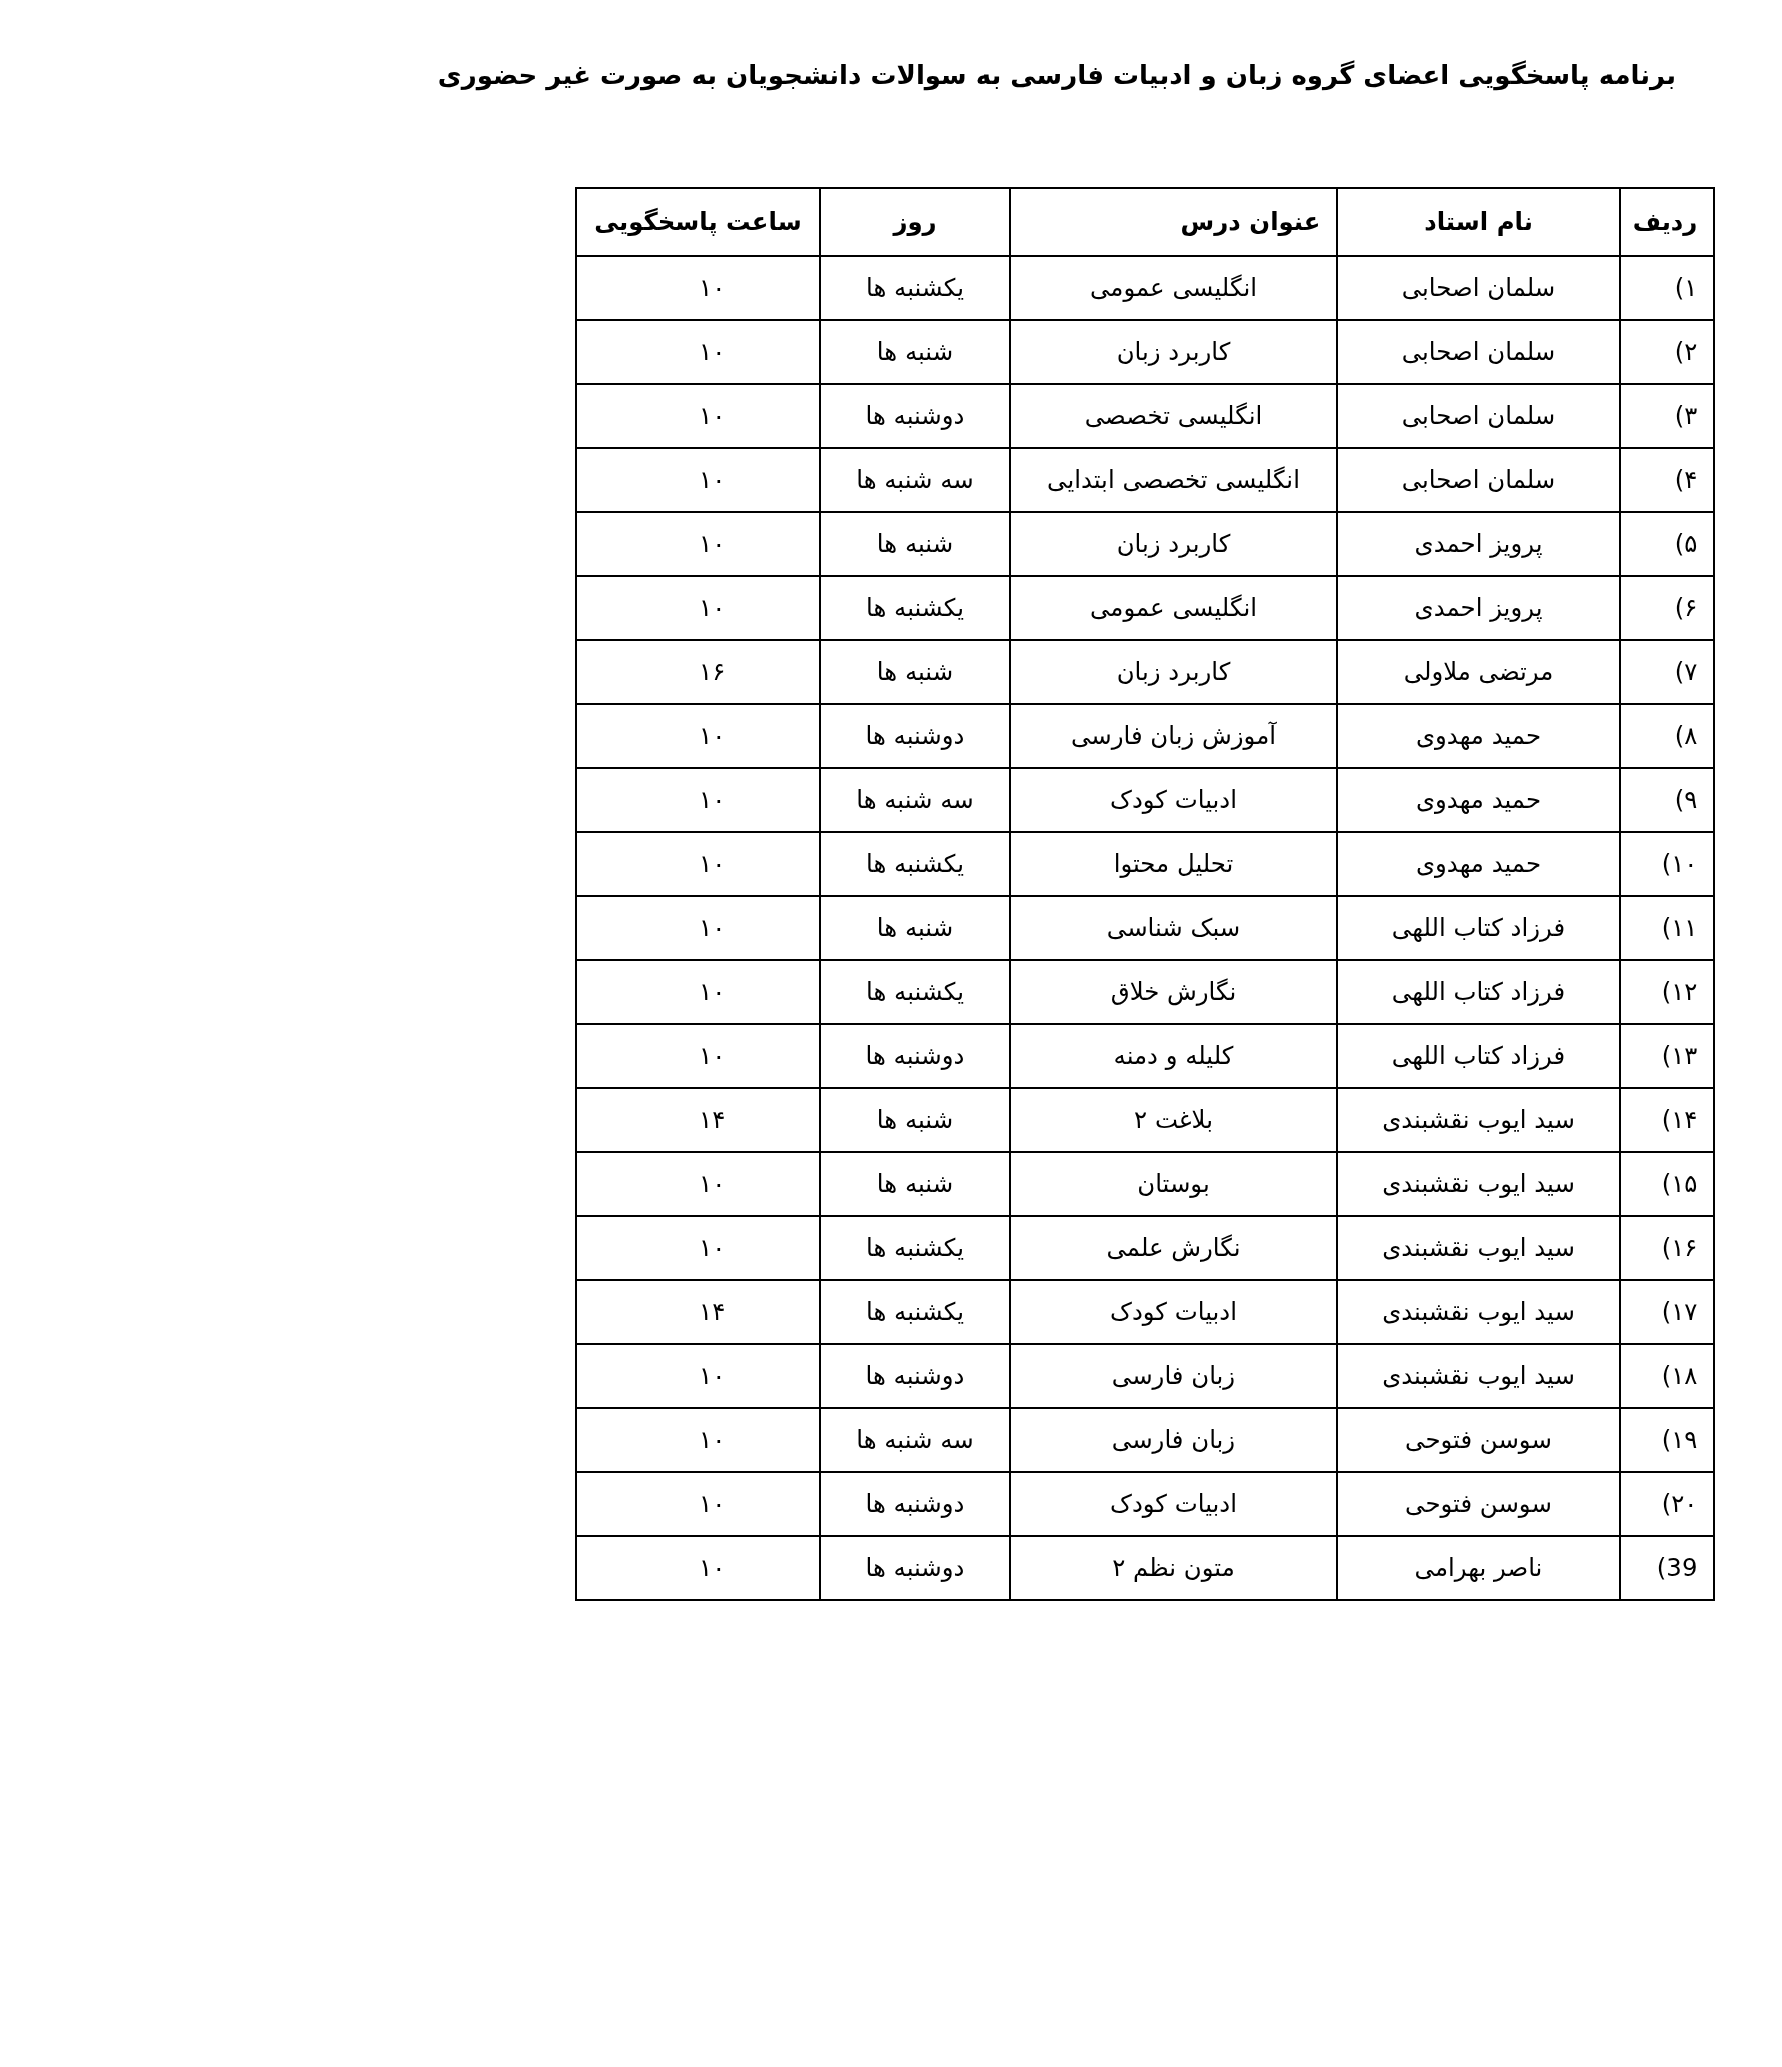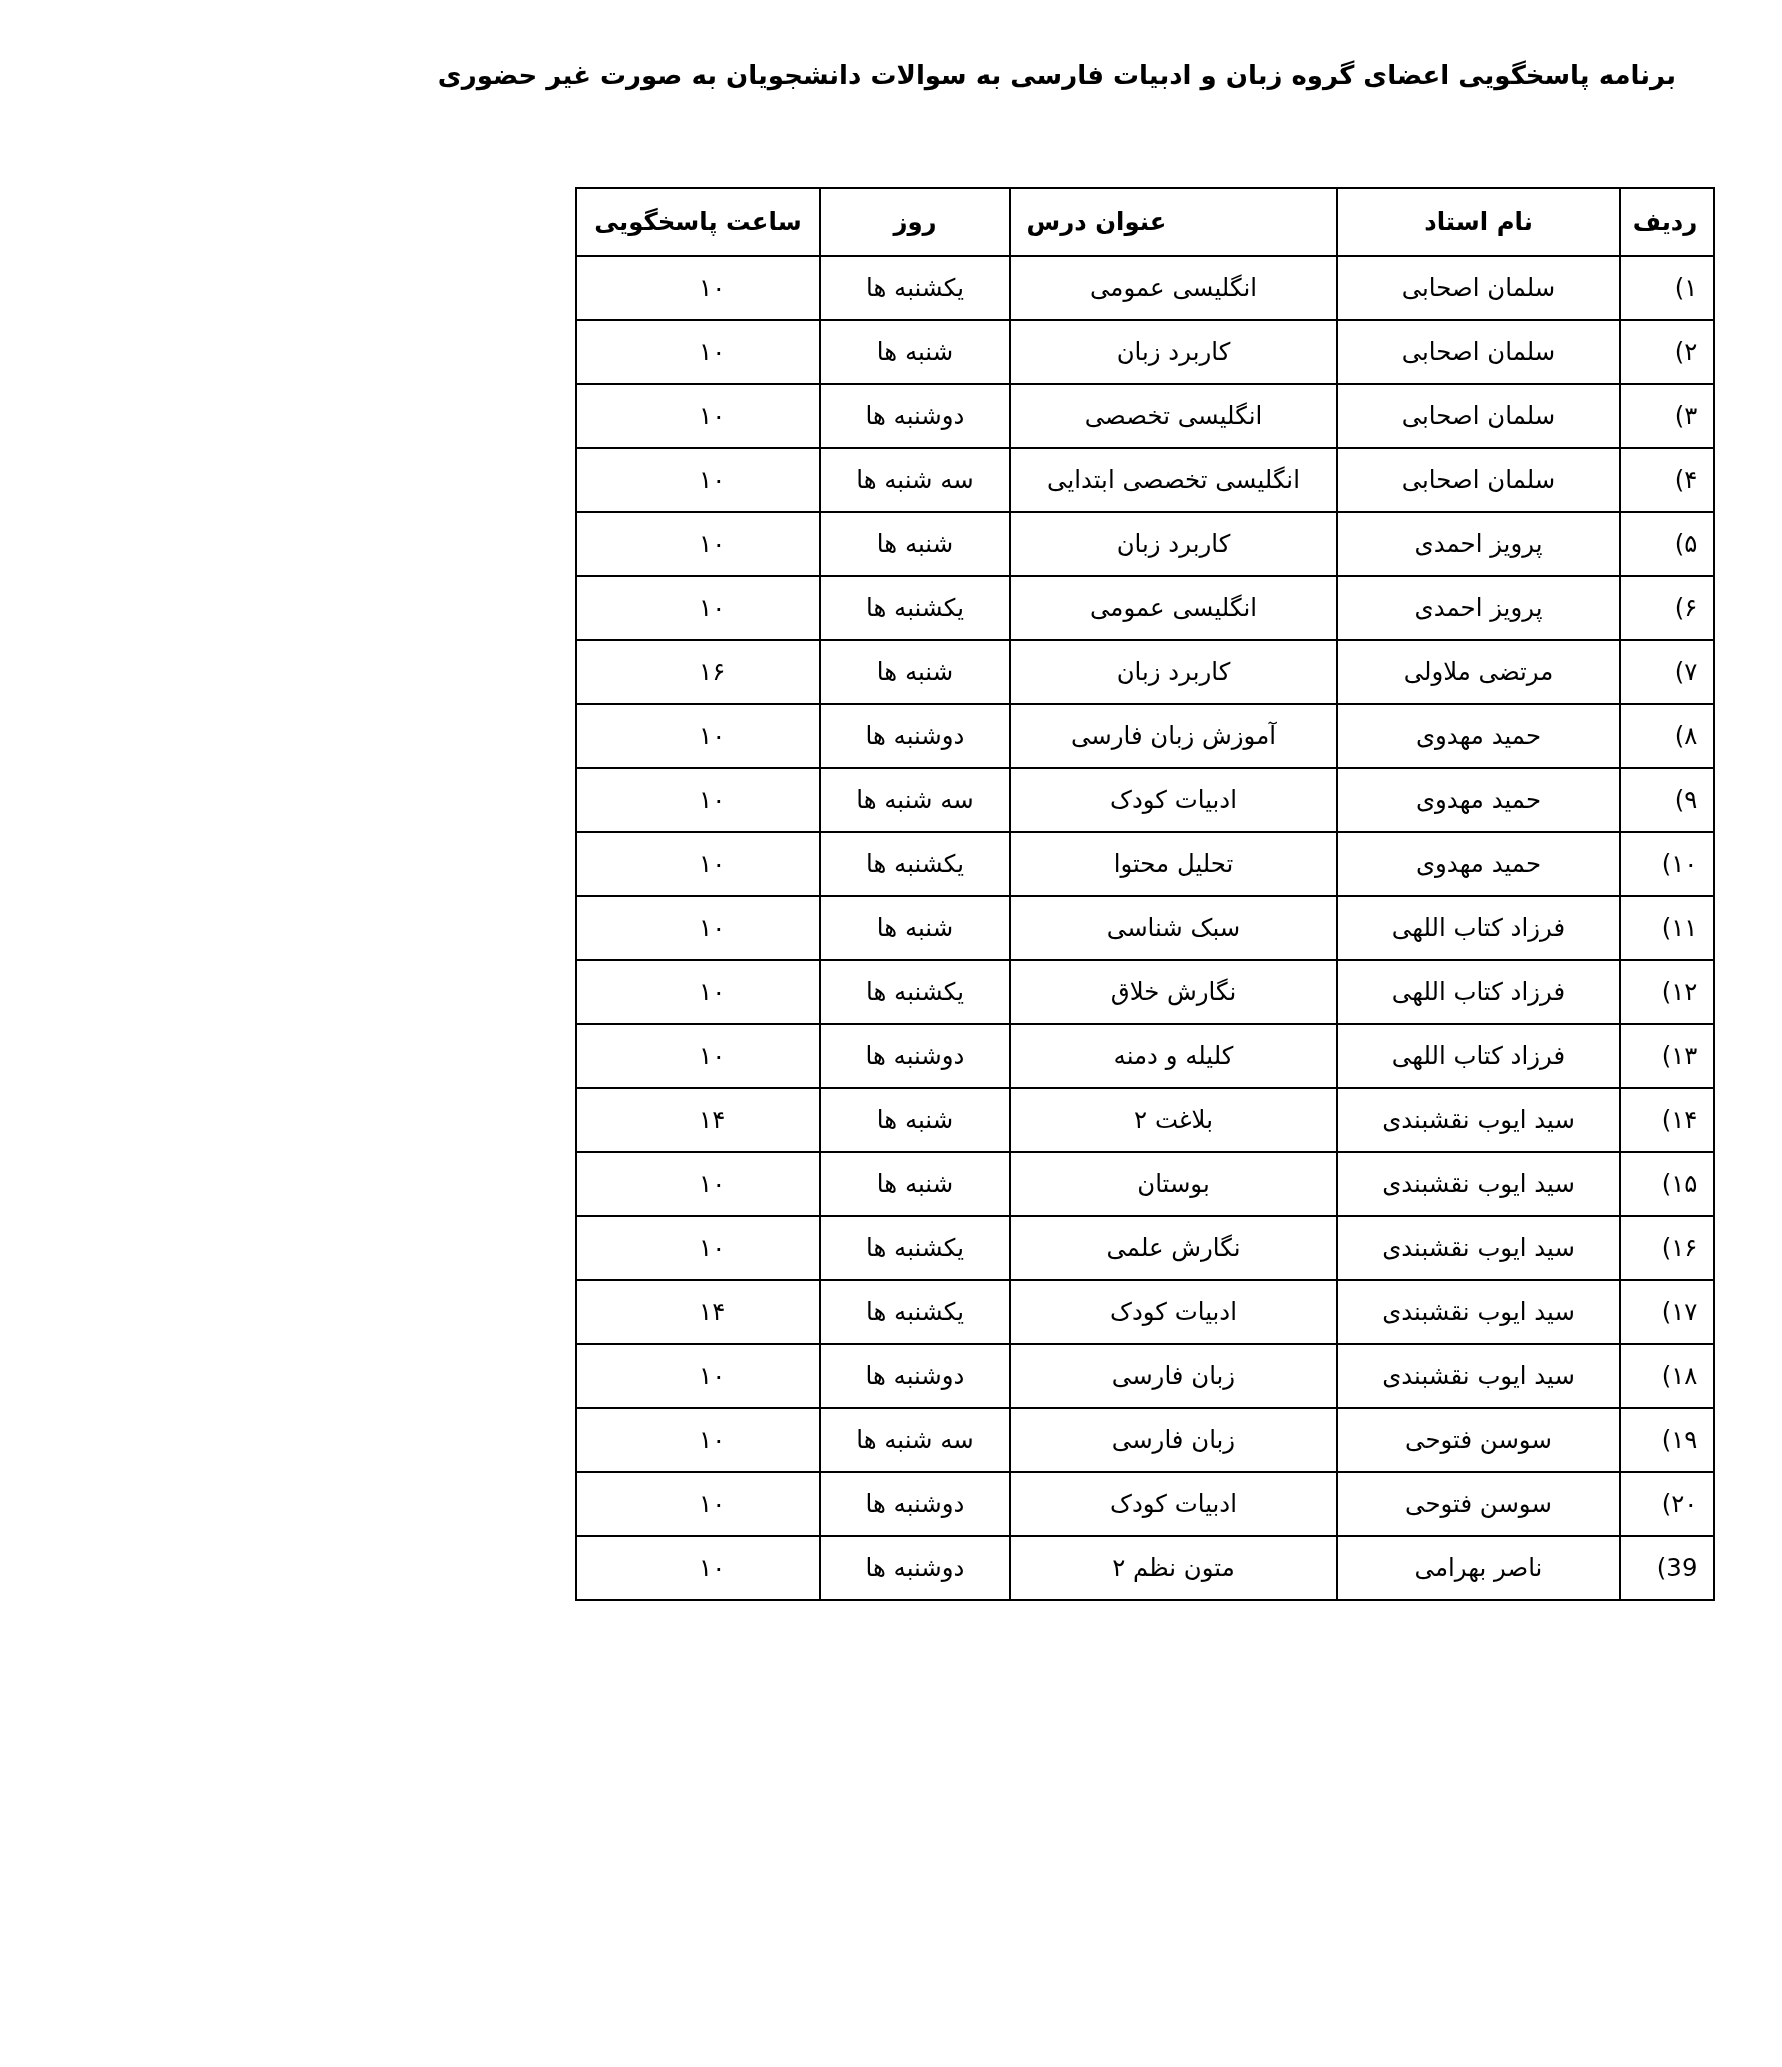--- a/index.html
+++ b/index.html
@@ -72,21 +72,21 @@
 
   
   .col-radif  { text-align: right; }
   .col-ostad  { text-align: center; }
   .col-dars   { text-align: center; }
   .col-rooz   { text-align: center; }
   .col-saat   { text-align: center; }
 
   thead .col-radif { text-align: center; }
   thead .col-ostad { text-align: center; margin-left: 20px; }
-  thead .col-dars  { text-align: left; margin-left: 30px; }
+  thead .col-dars  { text-align: right; margin-left: 30px; }
   thead .col-rooz  { text-align: center; }
   thead .col-saat  { text-align: center; }
 
   table.schedule tbody tr:last-child td { border-bottom-width: 2.9px; }
   table.schedule tbody td:first-child { border-right-width: 2.9px; }
   table.schedule tbody td:last-child  { border-left-width: 2.9px; padding-left: 44px; }
   table.schedule thead th:first-child { border-right-width: 2.9px; }
   table.schedule thead th:last-child  { border-left-width: 2.9px; }
 </style>
 </head>

